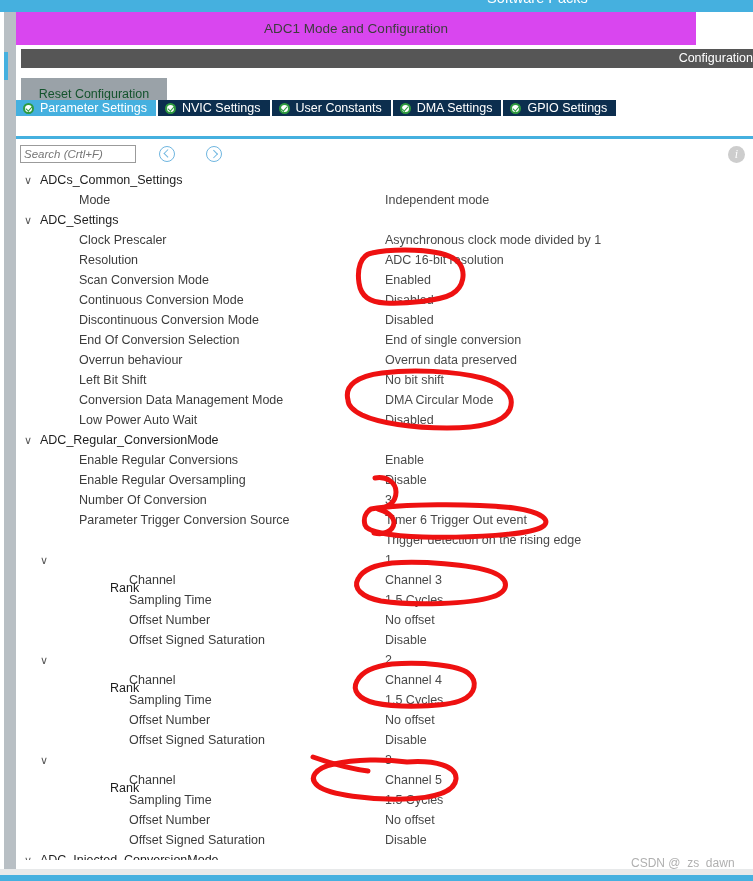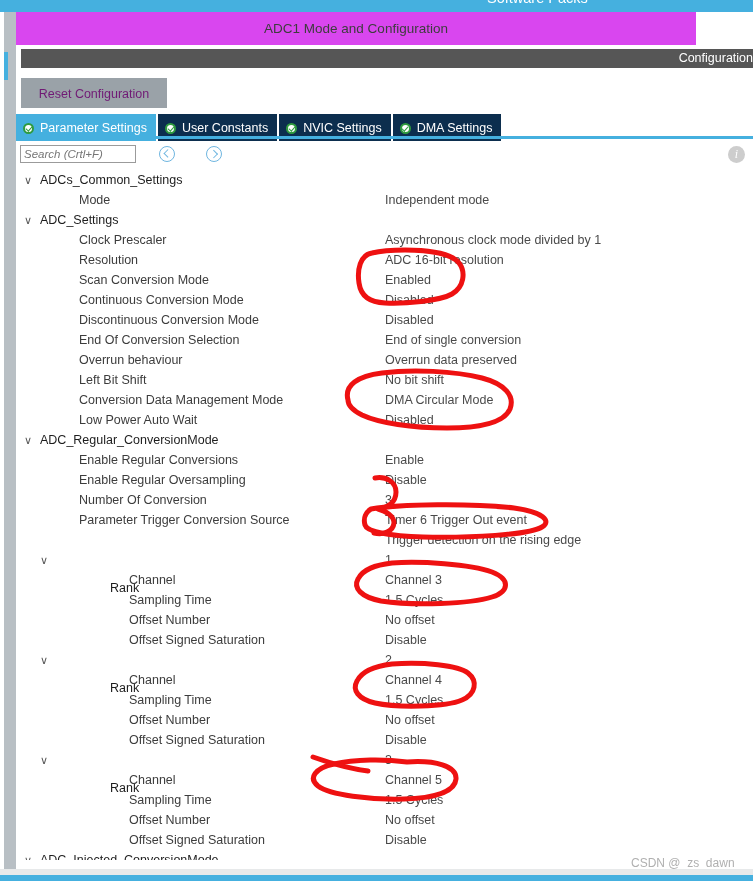--- a/index.html
+++ b/index.html
@@ -76,34 +76,34 @@
     text-align: right;
     line-height: 19px;
   }
 
   
   .reset-btn {
     position: absolute;
     left: 21px; top: 78px;
     width: 146px; height: 30px;
     background: #9aa2a8;
-    color: #701a75;
+    color: #14532d;
     font-size: 12.5px;
     line-height: 30px;
     text-align: center;
     border: none;
     cursor: pointer;
     font-family: "Liberation Sans", sans-serif;
   }
 
   
   .tabbar {
     position: absolute;
-    left: 16px; top: 114px;
-    width: 737px; height: 28px;
+    left: 16px; top: 100px;
+    width: 737px; height: 16px;
     display: flex;
     align-items: stretch;
   }
   .tab {
     background: #0c2e4e;
     color: #ffffff;
     font-size: 12.5px;
     display: flex;
     align-items: center;
     padding: 0 9px 0 7px;
@@ -299,29 +299,33 @@
 
 <button class="reset-btn">Reset Configuration</button>
 
 <div class="tabbar" id="tabbar">
   <div class="tab active">
       <span class="tab-check"></span>
       <span>Parameter Settings</span>
     </div>
     <div class="tab">
       <span class="tab-check"></span>
-      <span>User Constants</span>
+      <span>NVIC Settings</span>
     </div>
     <div class="tab">
       <span class="tab-check"></span>
-      <span>NVIC Settings</span>
+      <span>User Constants</span>
     </div>
     <div class="tab">
       <span class="tab-check"></span>
       <span>DMA Settings</span>
+    </div>
+    <div class="tab">
+      <span class="tab-check"></span>
+      <span>GPIO Settings</span>
     </div>
     <div class="tabbar-filler"></div>
 </div>
 <div class="tabbar-underline"></div>
 
 <div class="search-row">
   <svg class="search-icon" viewBox="0 0 16 16">
     <circle cx="6.4" cy="6.4" r="4.3" fill="none" stroke="#2596d6" stroke-width="1.5"></circle>
     <line x1="9.6" y1="9.6" x2="14" y2="14" stroke="#2596d6" stroke-width="1.7"></line>
   </svg>

